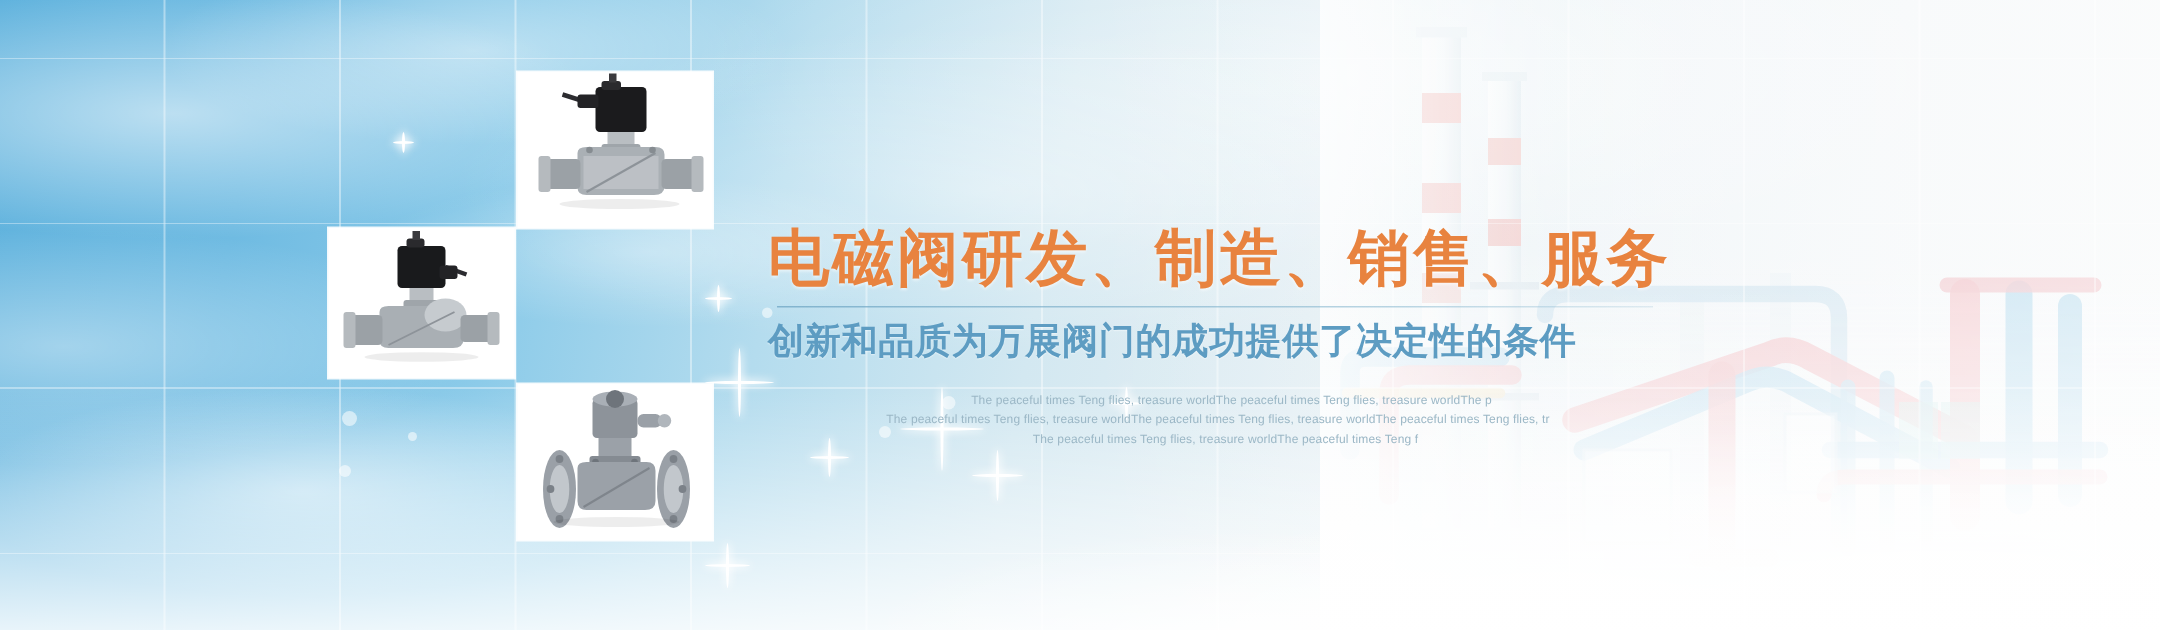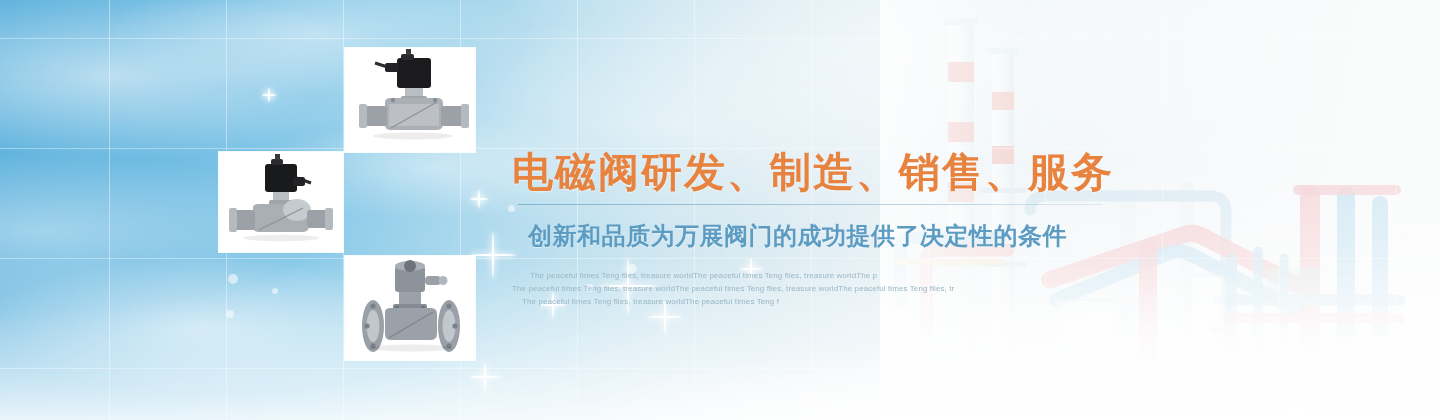--- a/index.html
+++ b/index.html
@@ -152,37 +152,37 @@
     white-space: nowrap;
     text-shadow: 0 1px 2px rgba(255,255,255,.55);
   }
   .rule {
     margin: 8px 0 7px 6px;
     width: 584px;
     height: 1px;
     background: linear-gradient(90deg, rgba(110,165,195,.75), rgba(130,180,205,.55) 70%, rgba(150,190,210,.25));
   }
   .subhead {
-    margin: 16px;
+    margin: 0;
     font-family: "DejaVu Sans", "Liberation Sans", sans-serif;
     font-size: 24px;
     font-weight: 700;
     letter-spacing: .5px;
     line-height: 1.3;
     color: #5d9cc2;
     white-space: nowrap;
     text-shadow: 0 1px 1px rgba(255,255,255,.5);
   }
   .blurb {
     margin: 16px 0 0 0;
     color: #9bb7c6;
     font-size: 8px;
     line-height: 1.65;
     letter-spacing: .1px;
-    text-align: left;
+    text-align: center;
     width: 600px;
   }
   .blurb div { white-space: nowrap; }
   .blurb .l1 { padding-left: 18px; }
   .blurb .l2 { padding-left: 0; }
   .blurb .l3 { padding-left: 10px; }
 </style>
 </head>
 <body>
 

